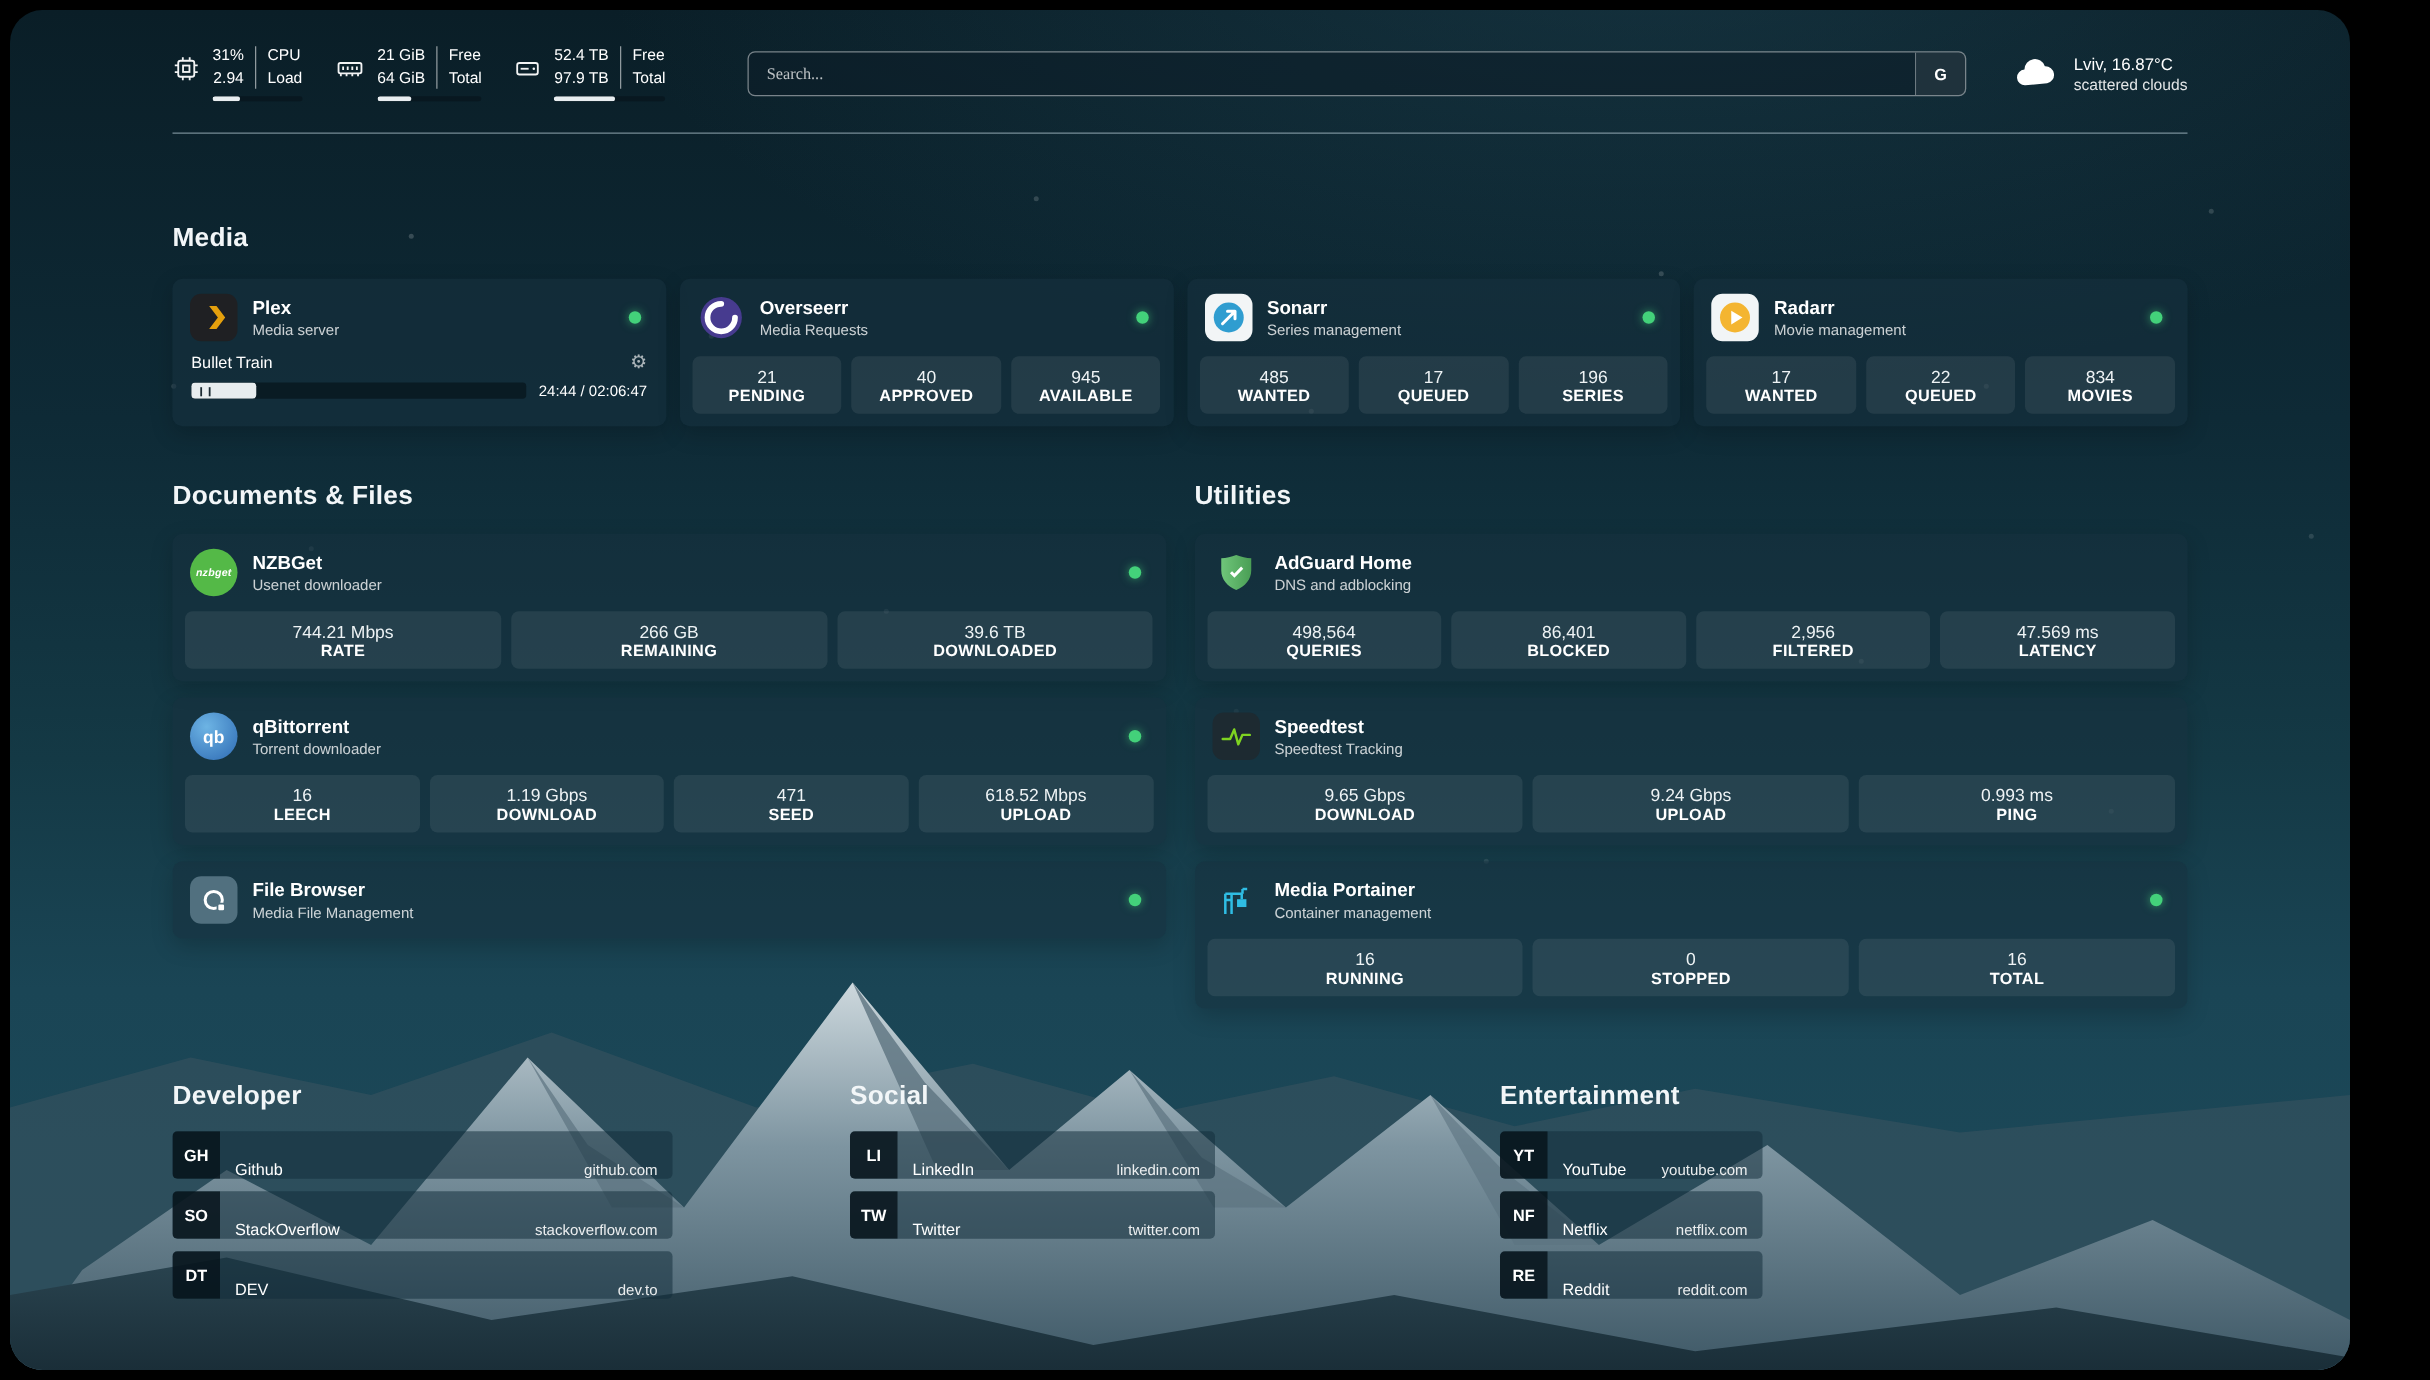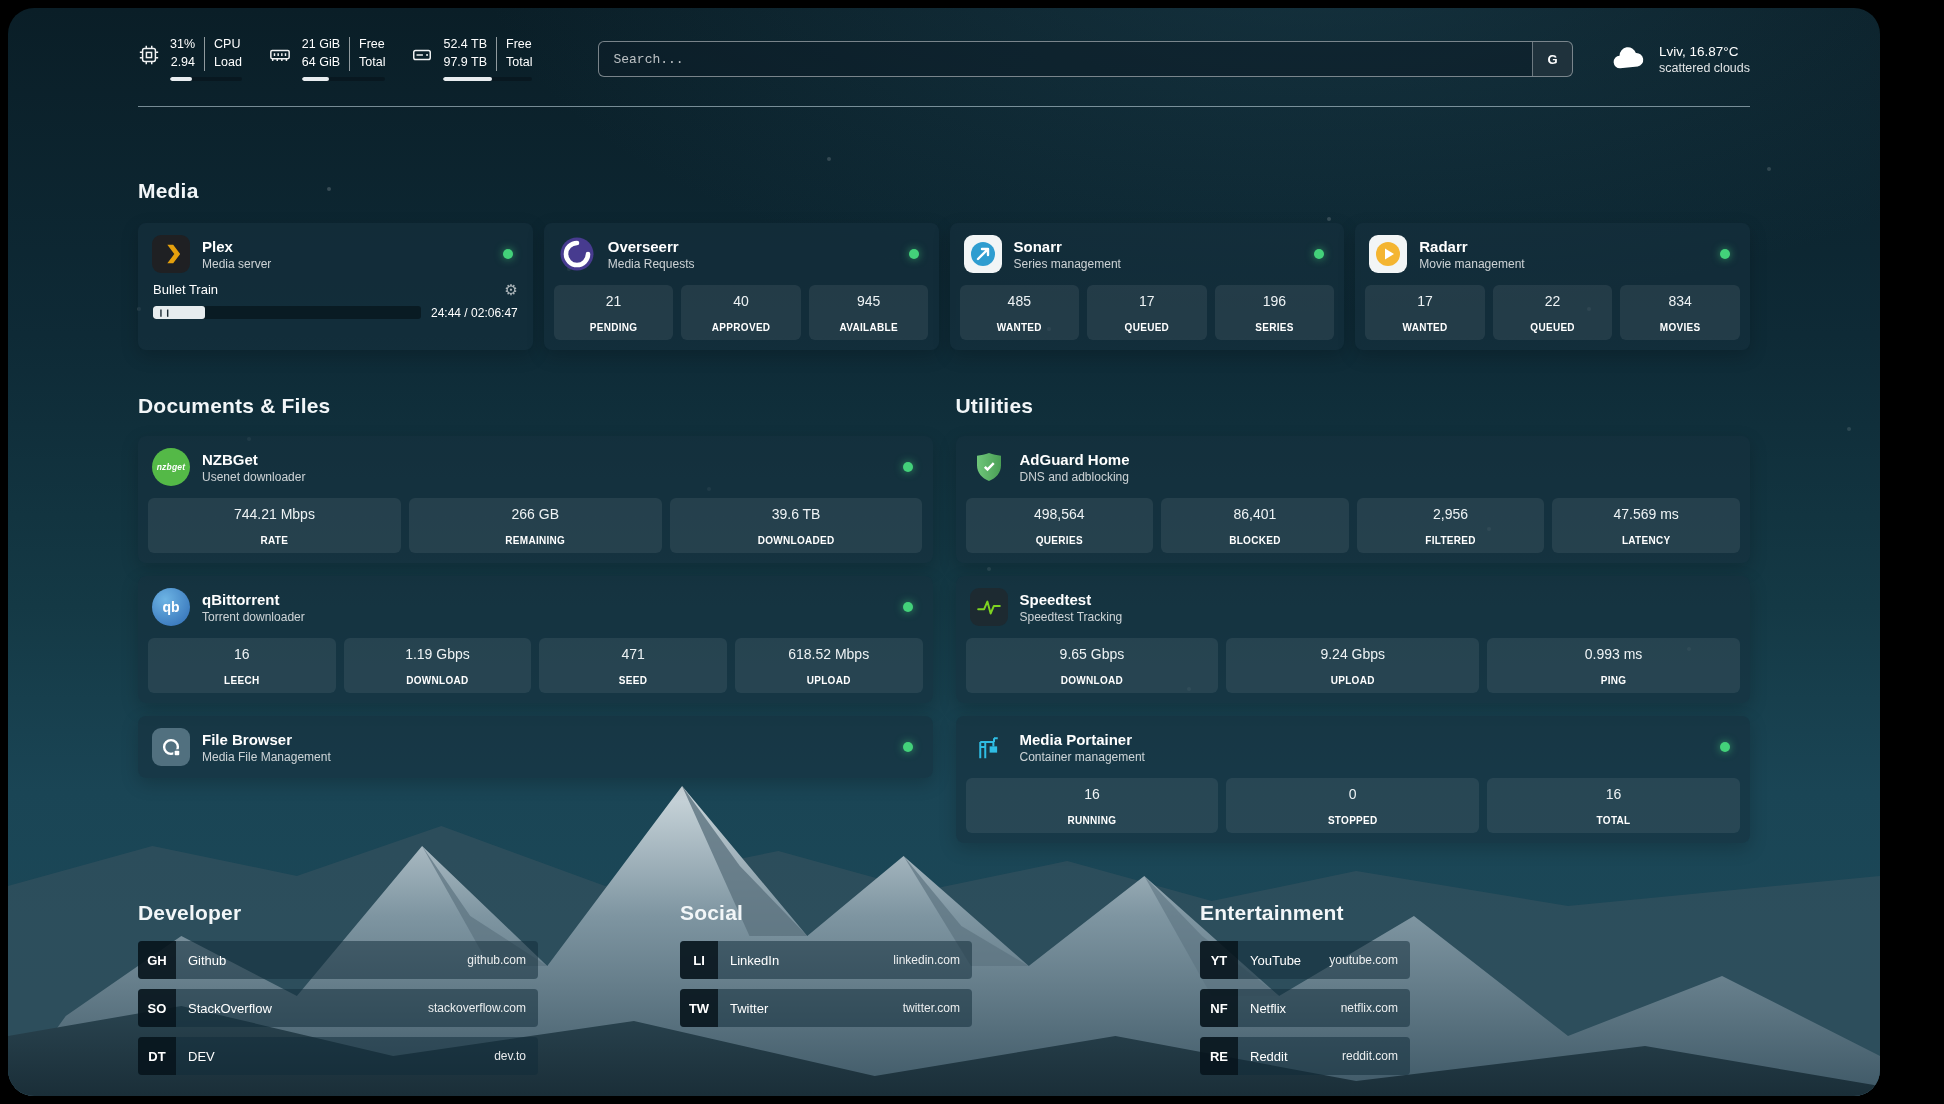--- a/index.html
+++ b/index.html
@@ -33,21 +33,21 @@
   .sys-grid { display:flex; align-items:stretch; gap:9px; }
   .sys-col { display:flex; flex-direction:column; gap:2px; font-size:12.5px; color:#fff; line-height:1.25; }
   .sys-col.vals { align-items:flex-end; }
   .sys-vline { width:1px; background:rgba(255,255,255,.55); }
   .sys-bar { margin-top:6px; height:4px; border-radius:2px; background:rgba(8,22,30,.85); overflow:hidden; }
   .sys-fill { height:100%; background:#e8edf0; border-radius:2px; }
 
   .search { flex:1; display:flex; align-items:center; height:36px; margin:0 38px 0 40px;
     border:1px solid rgba(255,255,255,.45); border-radius:6px; background:rgba(12,30,40,.55); }
   .search input { flex:1; background:transparent; border:none; outline:none; color:#e8eef1;
-    font-size:13px; padding:0 14px; font-family:Liberation Mono, monospace; }
+    font-size:13px; padding:0 14px; font-family:Liberation Serif, serif; }
   .search input::placeholder { color:rgba(255,255,255,.72); }
   .engine-btn { width:40px; height:100%; display:flex; align-items:center; justify-content:center;
     border-left:1px solid rgba(255,255,255,.35); background:rgba(255,255,255,.07);
     color:#fff; font-size:13px; font-weight:bold; cursor:pointer; border-radius:0 5px 5px 0; }
 
   .weather { display:flex; align-items:center; gap:12px; color:#fff; }
   .weather-text { display:flex; flex-direction:column; gap:2px; }
   .weather-loc { font-size:13.5px; }
   .weather-cond { font-size:12.5px; color:rgba(255,255,255,.88); }
 
@@ -65,21 +65,21 @@
     justify-content:center; border-radius:9px; overflow:hidden; }
   .app-meta { display:flex; flex-direction:column; }
   .app-title { font-size:15px; font-weight:700; color:#fff; }
   .app-sub { font-size:12px; color:rgba(255,255,255,.78); margin-top:2px; }
   .dot { width:10px; height:10px; border-radius:50%; background:#43d17a; margin-left:auto;
     margin-right:6px; box-shadow:0 0 8px rgba(67,209,122,.65); flex:0 0 10px; }
 
   .stat-row { display:flex; gap:8px; margin-top:10px; }
   .stat { flex:1; background:rgba(255,255,255,.075); border-radius:6px; text-align:center; padding:8px 4px 7px; }
   .stat-value { font-size:14px; color:#eef3f5; }
-  .stat-label { font-size:10px; font-weight:700; color:#fff; margin-top:13px; letter-spacing:.3px; }
+  .stat-label { font-size:13px; font-weight:700; color:#fff; margin-top:0; letter-spacing:.3px; }
 
   
   .plex-media { display:flex; align-items:center; justify-content:space-between; margin-top:7px; padding:0 5px; }
   .plex-now { font-size:13px; color:#fff; }
   .gear { color:rgba(255,255,255,.65); font-size:15px; cursor:pointer; line-height:1; }
   .plex-progress { display:flex; gap:10px; margin-top:9px; padding:0 5px 2px; }
   .p-track { flex:1; height:13px; border-radius:3px; background:rgba(8,22,30,.8); overflow:hidden; }
   .p-fill { height:100%; background:#e7ecee; border-radius:3px; display:flex; align-items:center; }
   .pause-glyph { color:#1c2b33; font-size:7px; letter-spacing:1px; padding-left:5px; font-weight:bold; }
   .p-time { font-size:12px; color:#fff; white-space:nowrap; }
@@ -97,21 +97,21 @@
   .qb-text { color:#fff; font-size:14px; font-weight:700; }
   .fb-bg { background:#51707f; }
   .st-bg { background:#1d2a31; }
 
   
   .bookmarks { display:flex; margin-top:58px; align-items:flex-start; }
   .bm-group .section-heading { margin-bottom:16px; }
   .bm-dev { width:400px; }
   .bm-soc { width:292px; margin-left:142px; }
   .bm-ent { width:210px; margin-left:228px; }
-  .bm-row { display:flex; align-items:center; height:38px; background:rgba(18,44,58,.52);
+  .bm-row { display:flex; align-items:flex-end; height:38px; background:rgba(18,44,58,.52);
     border-radius:4px; margin-bottom:10px; overflow:hidden; cursor:pointer; }
   .bm-abbr { width:38px; height:38px; background:rgba(6,18,26,.82); color:#fff; font-weight:700;
     font-size:13px; display:flex; align-items:center; justify-content:center; flex:0 0 38px; }
   .bm-name { margin-left:12px; font-size:13px; color:#fff; }
   .bm-url { margin-left:auto; margin-right:12px; font-size:12px; color:rgba(255,255,255,.9); }
 </style>
 </head>
 <body>
 
 <div class="screen">

